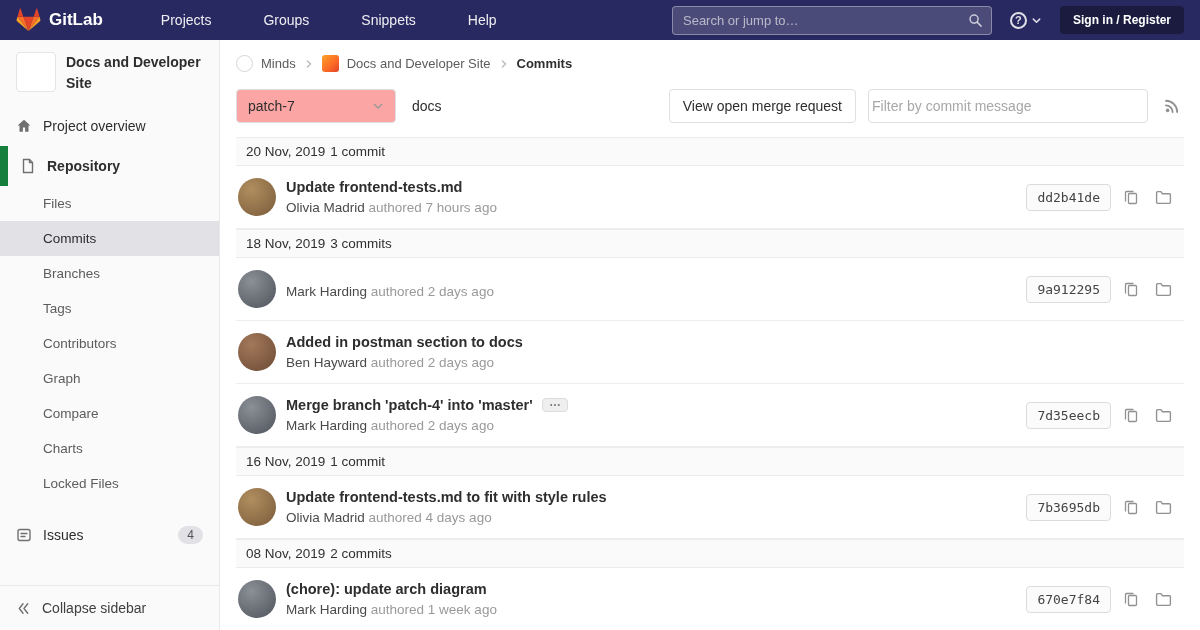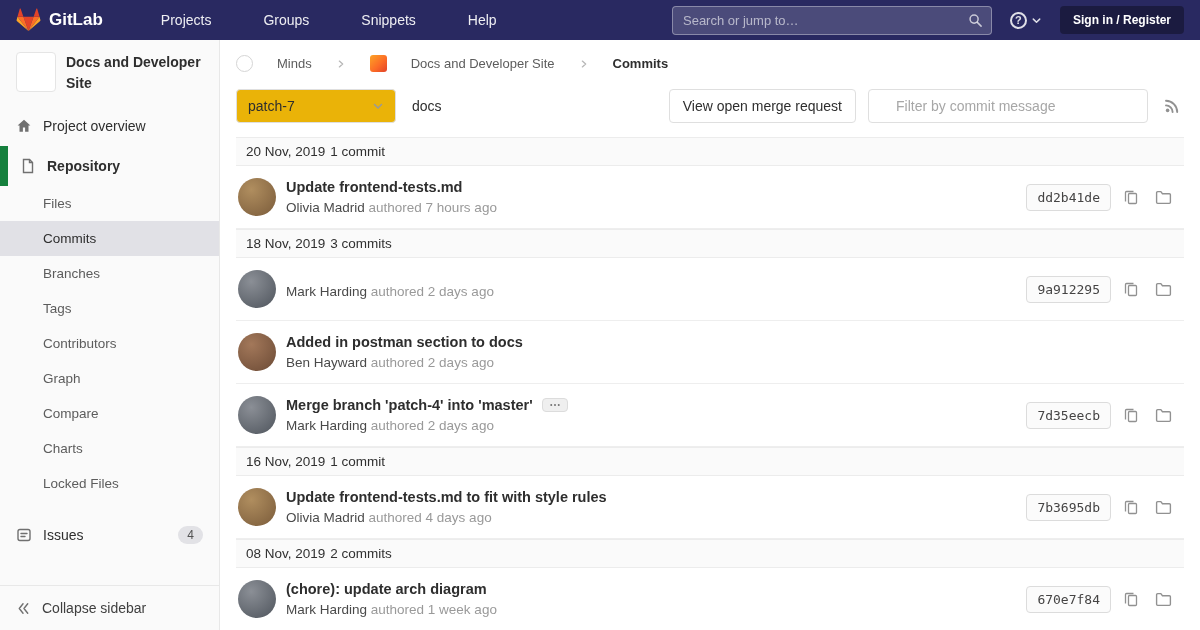--- a/index.html
+++ b/index.html
@@ -40,34 +40,34 @@
   .subnav li { padding:10px 16px 10px 43px; font-size:13.5px; color:#5c5c5c; cursor:pointer; }
   .subnav li.active { background:#e1e1e6; color:#2e2e2e; }
   .side-item.issues { margin-top:13px; }
   .badge { margin-left:auto; background:#e2e2e6; color:#525252; font-size:12px; padding:2px 9px; border-radius:10px; }
   .collapse-btn { position:absolute; bottom:0; left:0; right:0; border-top:1px solid #e8e8e8; display:flex; gap:11px;
     align-items:center; padding:14px 16px; background:#fafafa; font-size:14px; color:#404040; cursor:pointer; }
   .collapse-btn .i { color:#707070; }
 
   
   .main { flex:1; background:#fff; overflow:hidden; }
-  .breadcrumbs { display:flex; align-items:center; gap:24px; padding:15px 16px 9px; font-size:13px; color:#5c5c5c; }
+  .breadcrumbs { display:flex; align-items:center; gap:8px; padding:15px 16px 9px; font-size:13px; color:#5c5c5c; }
   .sep { color:#b8b8b8; display:flex; }
   .group-avatar { width:17px; height:17px; border-radius:50%; background:#fff; border:1px solid #d5d5d5; }
   .proj-avatar-sm { width:17px; height:17px; border-radius:3px; background:linear-gradient(135deg,#fca326 0%,#fc6d26 55%,#e24329 100%); }
   .crumb-current { color:#2e2e2e; font-weight:600; }
 
   .controls { display:flex; align-items:center; gap:16px; padding:8px 16px 14px; }
   .branch-select { width:160px; height:34px; display:flex; align-items:center; justify-content:space-between;
-    padding:0 11px; background:#eab308; border:1px solid #dfdfdf; border-radius:4px; font-size:14px; color:#2e2e2e; }
+    padding:0 11px; background:#fca5a5; border:1px solid #dfdfdf; border-radius:4px; font-size:14px; color:#2e2e2e; }
   .branch-select .i { color:#999; }
   .path { font-size:14px; color:#2e2e2e; }
   .controls-right { margin-left:auto; display:flex; align-items:center; gap:12px; }
   .btn { height:34px; padding:0 13px; background:#fff; border:1px solid #dfdfdf; border-radius:4px; font-size:14px; color:#2e2e2e; }
-  .filter-input { width:280px; height:34px; border:1px solid #dfdfdf; border-radius:4px; padding:0 27px; font-size:14px; outline:none; }
+  .filter-input { width:280px; height:34px; border:1px solid #dfdfdf; border-radius:4px; padding:0 3px; font-size:14px; outline:none; }
   .filter-input::placeholder { color:#a7a7a7; }
   .icon-btn { background:none; border:none; color:#919191; padding:4px; display:flex; align-items:center; }
 
   .commit-list { margin:0 16px; }
   .date-header { background:#fafafa; border-top:1px solid #ececec; border-bottom:1px solid #ececec;
     padding:6px 10px; font-size:13.5px; color:#303030; display:flex; gap:5px; }
   .commit-row { display:flex; align-items:center; gap:10px; padding:12px 8px 12px 2px; border-bottom:1px solid #eee; }
   .avatar { width:38px; height:38px; border-radius:50%; flex:none; display:block; }
   .commit-title-line { display:flex; align-items:center; }
   .commit-title { font-weight:600; font-size:14.5px; color:#2e2e2e; }

